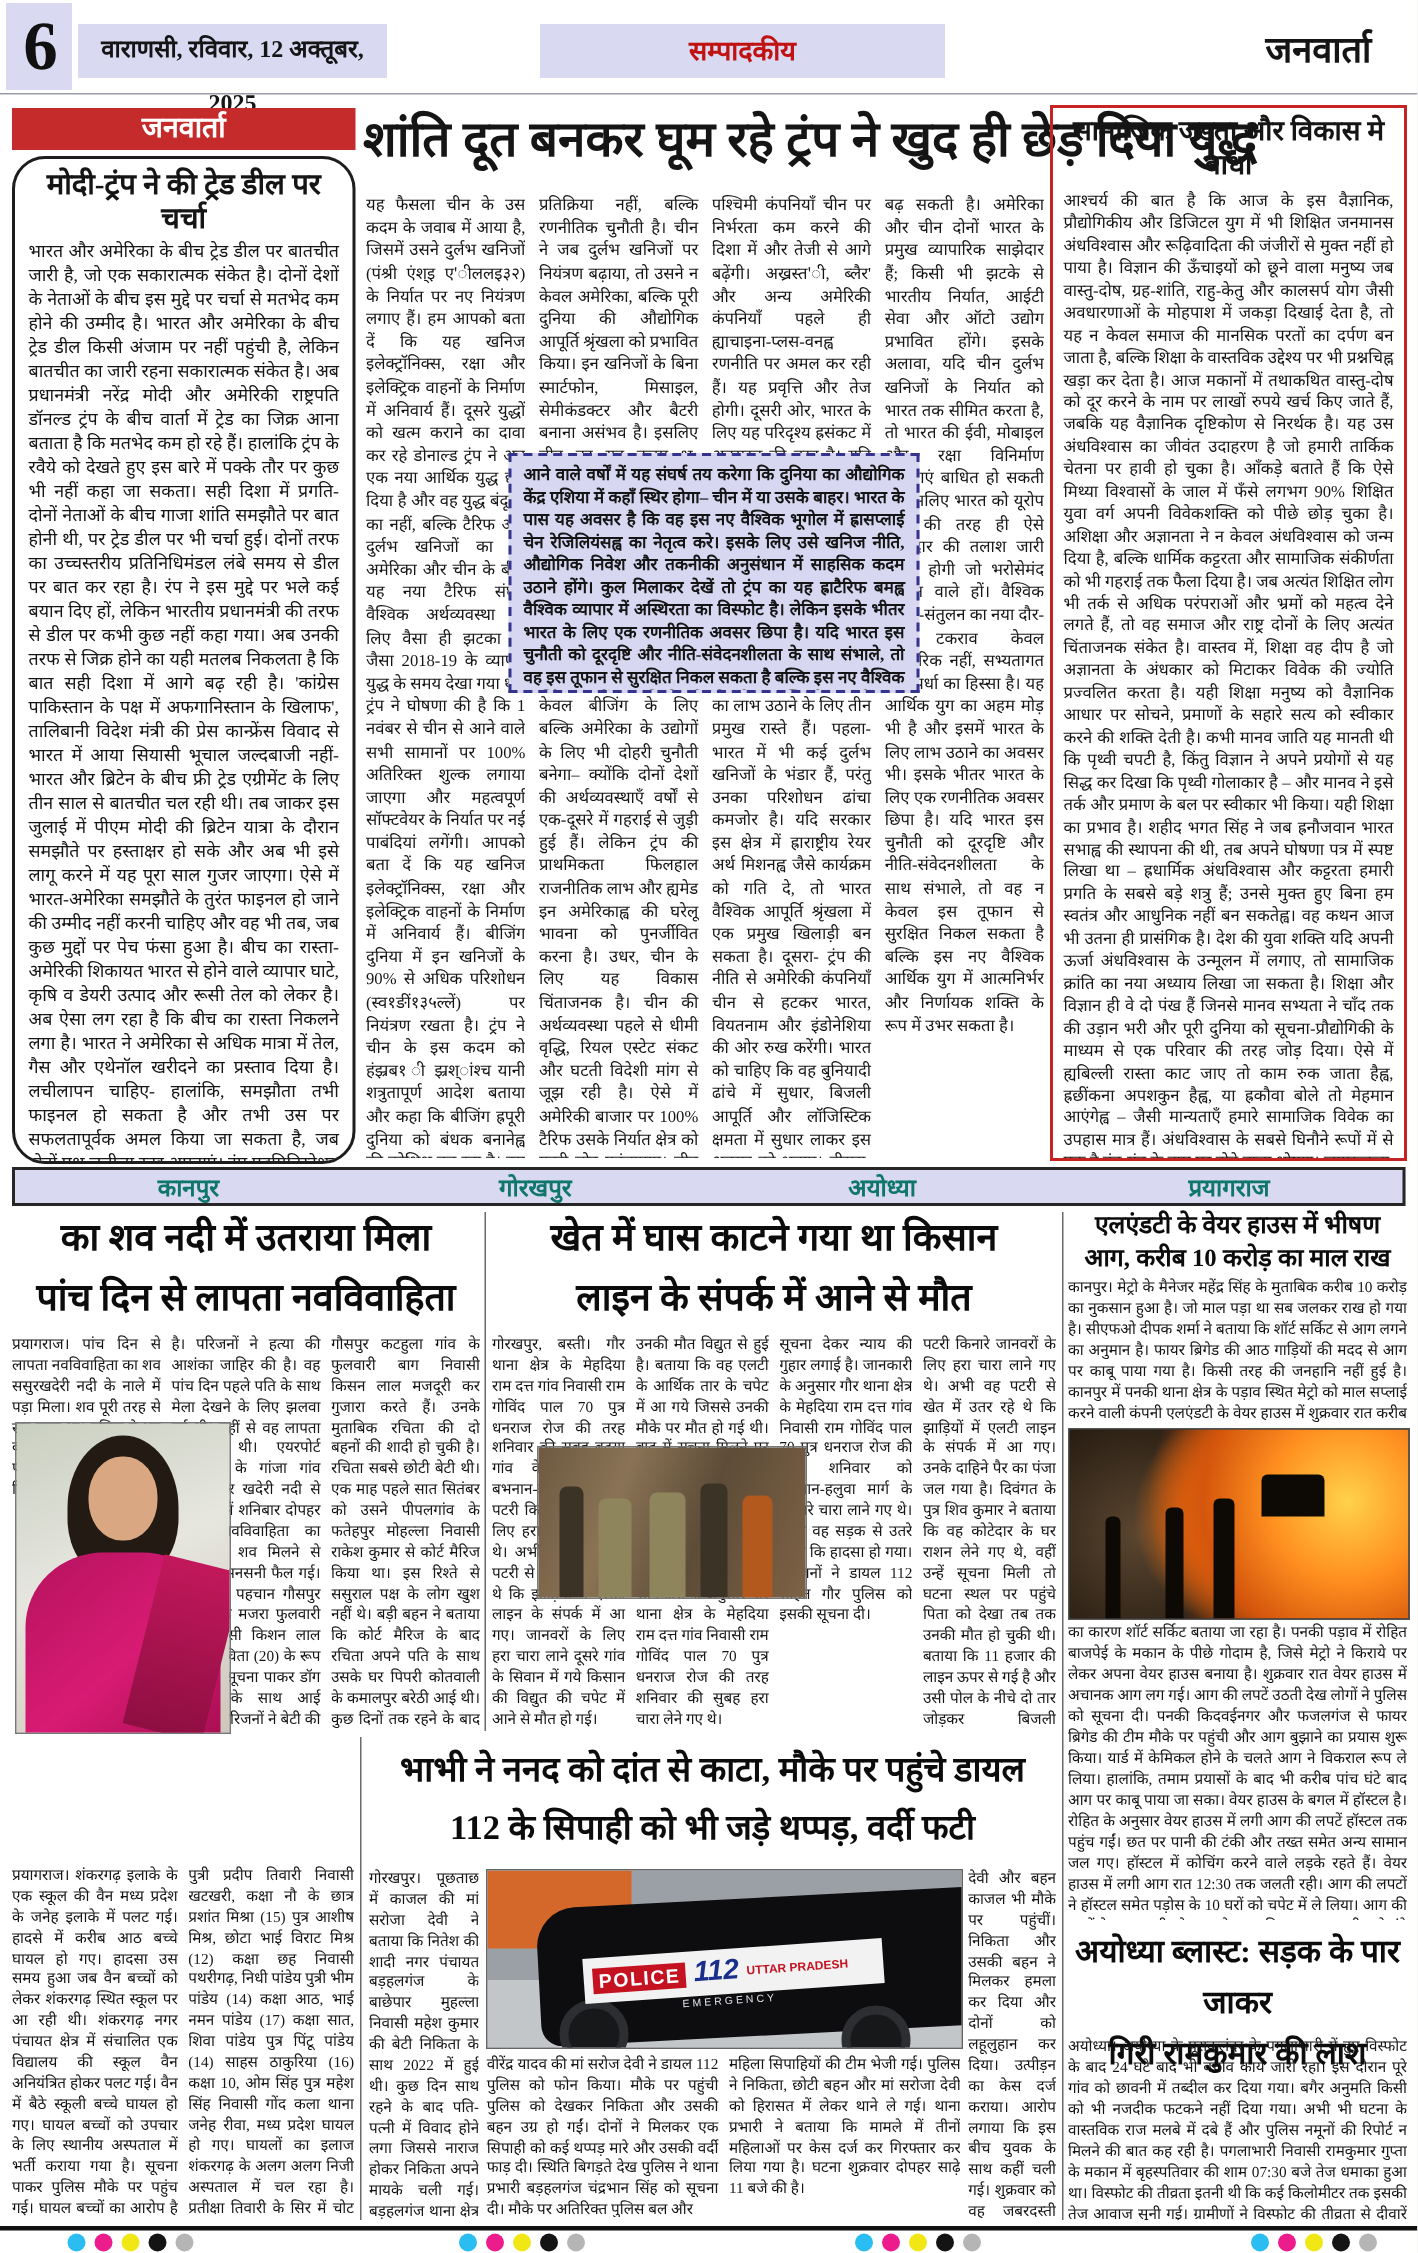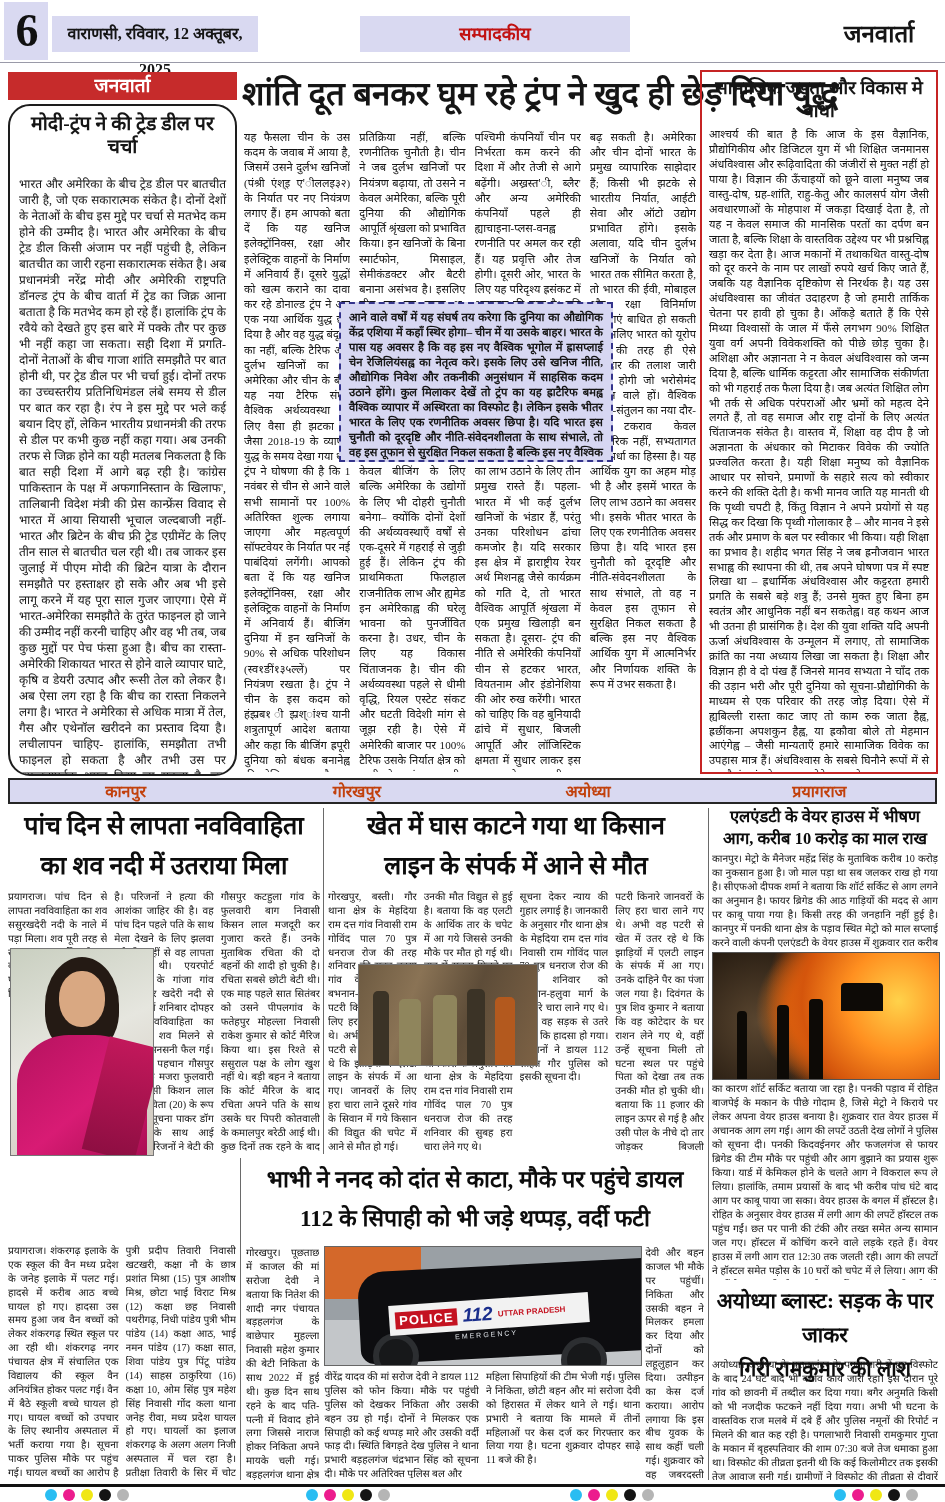--- a/index.html
+++ b/index.html
@@ -17,21 +17,21 @@
   #datebox{left:52px;top:16px;width:206px;height:36px;font-size:16px;line-height:36px;font-weight:bold;}
   #sectionbox{left:360px;top:16px;width:270px;height:36px;font-size:18px;line-height:36px;font-weight:bold;}
   #masthead-top{left:820px;top:14px;width:118px;height:40px;font-size:24px;line-height:40px;font-weight:bold;}
   .hdr-rule{left:0;top:62px;width:945px;height:1px;background:#9a9aa8;}
 
   
   #left-banner{left:8px;top:72px;width:229px;height:28px;background:#c62b2b;color:#fff;
                font-size:19px;line-height:28px;font-weight:bold;text-align:center;}
   #left-box{left:8px;top:104px;width:229px;height:672px;border:2px solid #1d1d1d;border-radius:22px;
             padding:6px 9px;box-sizing:border-box;}
-  #left-box h2{margin:0 0 17px 0;font-size:19.5px;line-height:1.2;text-align:center;}
+  #left-box h2{margin:0 0 0 0;font-size:19.5px;line-height:1.2;text-align:center;}
   #left-box .bodytx{font-size:11.9px;line-height:1.345;}
 
   
   #center-head{left:242px;top:66px;width:456px;height:58px;font-size:33px;line-height:56px;font-weight:bold;
                text-align:center;white-space:nowrap;}
   #center-cols{left:244px;top:130px;width:452px;height:642px;display:grid;
                grid-template-columns:repeat(4,1fr);grid-column-gap:9px;}
   #center-cols .col{font-size:11.1px;line-height:1.37;overflow:hidden;}
   #pull-quote{left:339px;top:302px;width:274px;height:160px;background:#d7d7f2;
               border:2px dashed #34348c;box-sizing:border-box;padding:6px 8px;
@@ -39,21 +39,21 @@
 
   
   #right-box{left:700px;top:70px;width:238px;height:704px;border:2px solid #c62424;
              box-sizing:border-box;padding:5px 7px;}
   #right-box .h1,#right-box .h2{font-size:18.5px;line-height:1.25;font-weight:bold;text-align:center;}
   #right-box .bodytx{margin-top:4px;font-size:11.1px;line-height:1.345;}
 
   
   #cities{left:8px;top:778px;width:929px;height:26px;border:2px solid #262626;box-sizing:border-box;
           display:flex;align-items:center;}
-  #cities span{flex:1;text-align:center;font-size:16px;font-weight:bold;color:#c2410c;}
+  #cities span{flex:1;text-align:center;font-size:16px;font-weight:bold;color:#0f766e;}
 
   
   .vsep{background:#6a6a6a;width:1px;}
   #sep-a{left:323px;top:808px;height:346px;}
   #sep-b{left:708px;top:808px;height:672px;}
   #sep-c{left:240px;top:1158px;height:322px;}
 
   
   .news-h{font-weight:bold;text-align:center;color:#0c0c0c;}
   .news-cols{display:grid;grid-column-gap:7px;}
@@ -165,22 +165,22 @@
     <span>गोरखपुर</span>
     <span>अयोध्या</span>
     <span>प्रयागराज</span>
   </div>
 
   <div class="abs vsep" id="sep-a"></div>
   <div class="abs vsep" id="sep-b"></div>
   <div class="abs vsep" id="sep-c"></div>
 
   <div class="abs news-h" id="a1-head">
+    <div>का शव नदी में उतराया मिला</div>
     <div>पांच दिन से लापता नवविवाहिता</div>
-    <div>का शव नदी में उतराया मिला</div>
   </div>
   <div class="abs news-cols hide" id="a1-cols">
     <div class="col">प्रयागराज। पांच दिन से लापता नवविवाहिता का शव ससुरखदेरी नदी के नाले में पड़ा मिला। शव पूरी तरह से सड़ चुका था। पुलिस ने शव को कब्जे में लेकर पोस्टमार्टम के लिए भेज दिया</div>
     <div class="col">है। परिजनों ने हत्या की आशंका जाहिर की है। वह पांच दिन पहले पति के साथ मेला देखने के लिए झलवा गई थी। वहीं से वह लापता हो गई थी। एयरपोर्ट कोतवाली के गांजा गांव स्थित ससुर खदेरी नदी से जुड़े नाले में शनिबार दोपहर लापता नवविवाहिता का सड़ा गला शव मिलने से इलाके में सनसनी फैल गई। मृतका की पहचान गौसपुर कटहुला के मजरा फुलवारी बाग निवासी किशन लाल की बेटी रचिता (20) के रूप में हुई है। सूचना पाकर डॉग स्क्वॉयड के साथ आई पुलिस ने परिजनों ने बेटी की हत्या की आशंका जताई है।</div>
     <div class="col">गौसपुर कटहुला गांव के फुलवारी बाग निवासी किसन लाल मजदूरी कर गुजारा करते हैं। उनके मुताबिक रचिता की दो बहनों की शादी हो चुकी है। रचिता सबसे छोटी बेटी थी। एक माह पहले सात सितंबर को उसने पीपलगांव के फतेहपुर मोहल्ला निवासी राकेश कुमार से कोर्ट मैरिज किया था। इस रिश्ते से ससुराल पक्ष के लोग खुश नहीं थे। बड़ी बहन ने बताया कि कोर्ट मैरिज के बाद रचिता अपने पति के साथ उसके घर पिपरी कोतवाली के कमालपुर बरेठी आई थी। कुछ दिनों तक रहने के बाद वह ससुराल लौट गई। पांच अक्तूबर को रचिता अपने पति राकेश के साथ प्रयागराज के झलवा में मेला घूमने गई थी। इसी दौरान संदिग्ध परिस्थितियों में वह लापता हो गई।</div>
   </div>
   <div class="abs" id="photo-woman">
     <div class="w-hair"></div>
     <div class="w-face"></div>
     <div class="w-dress"></div>

